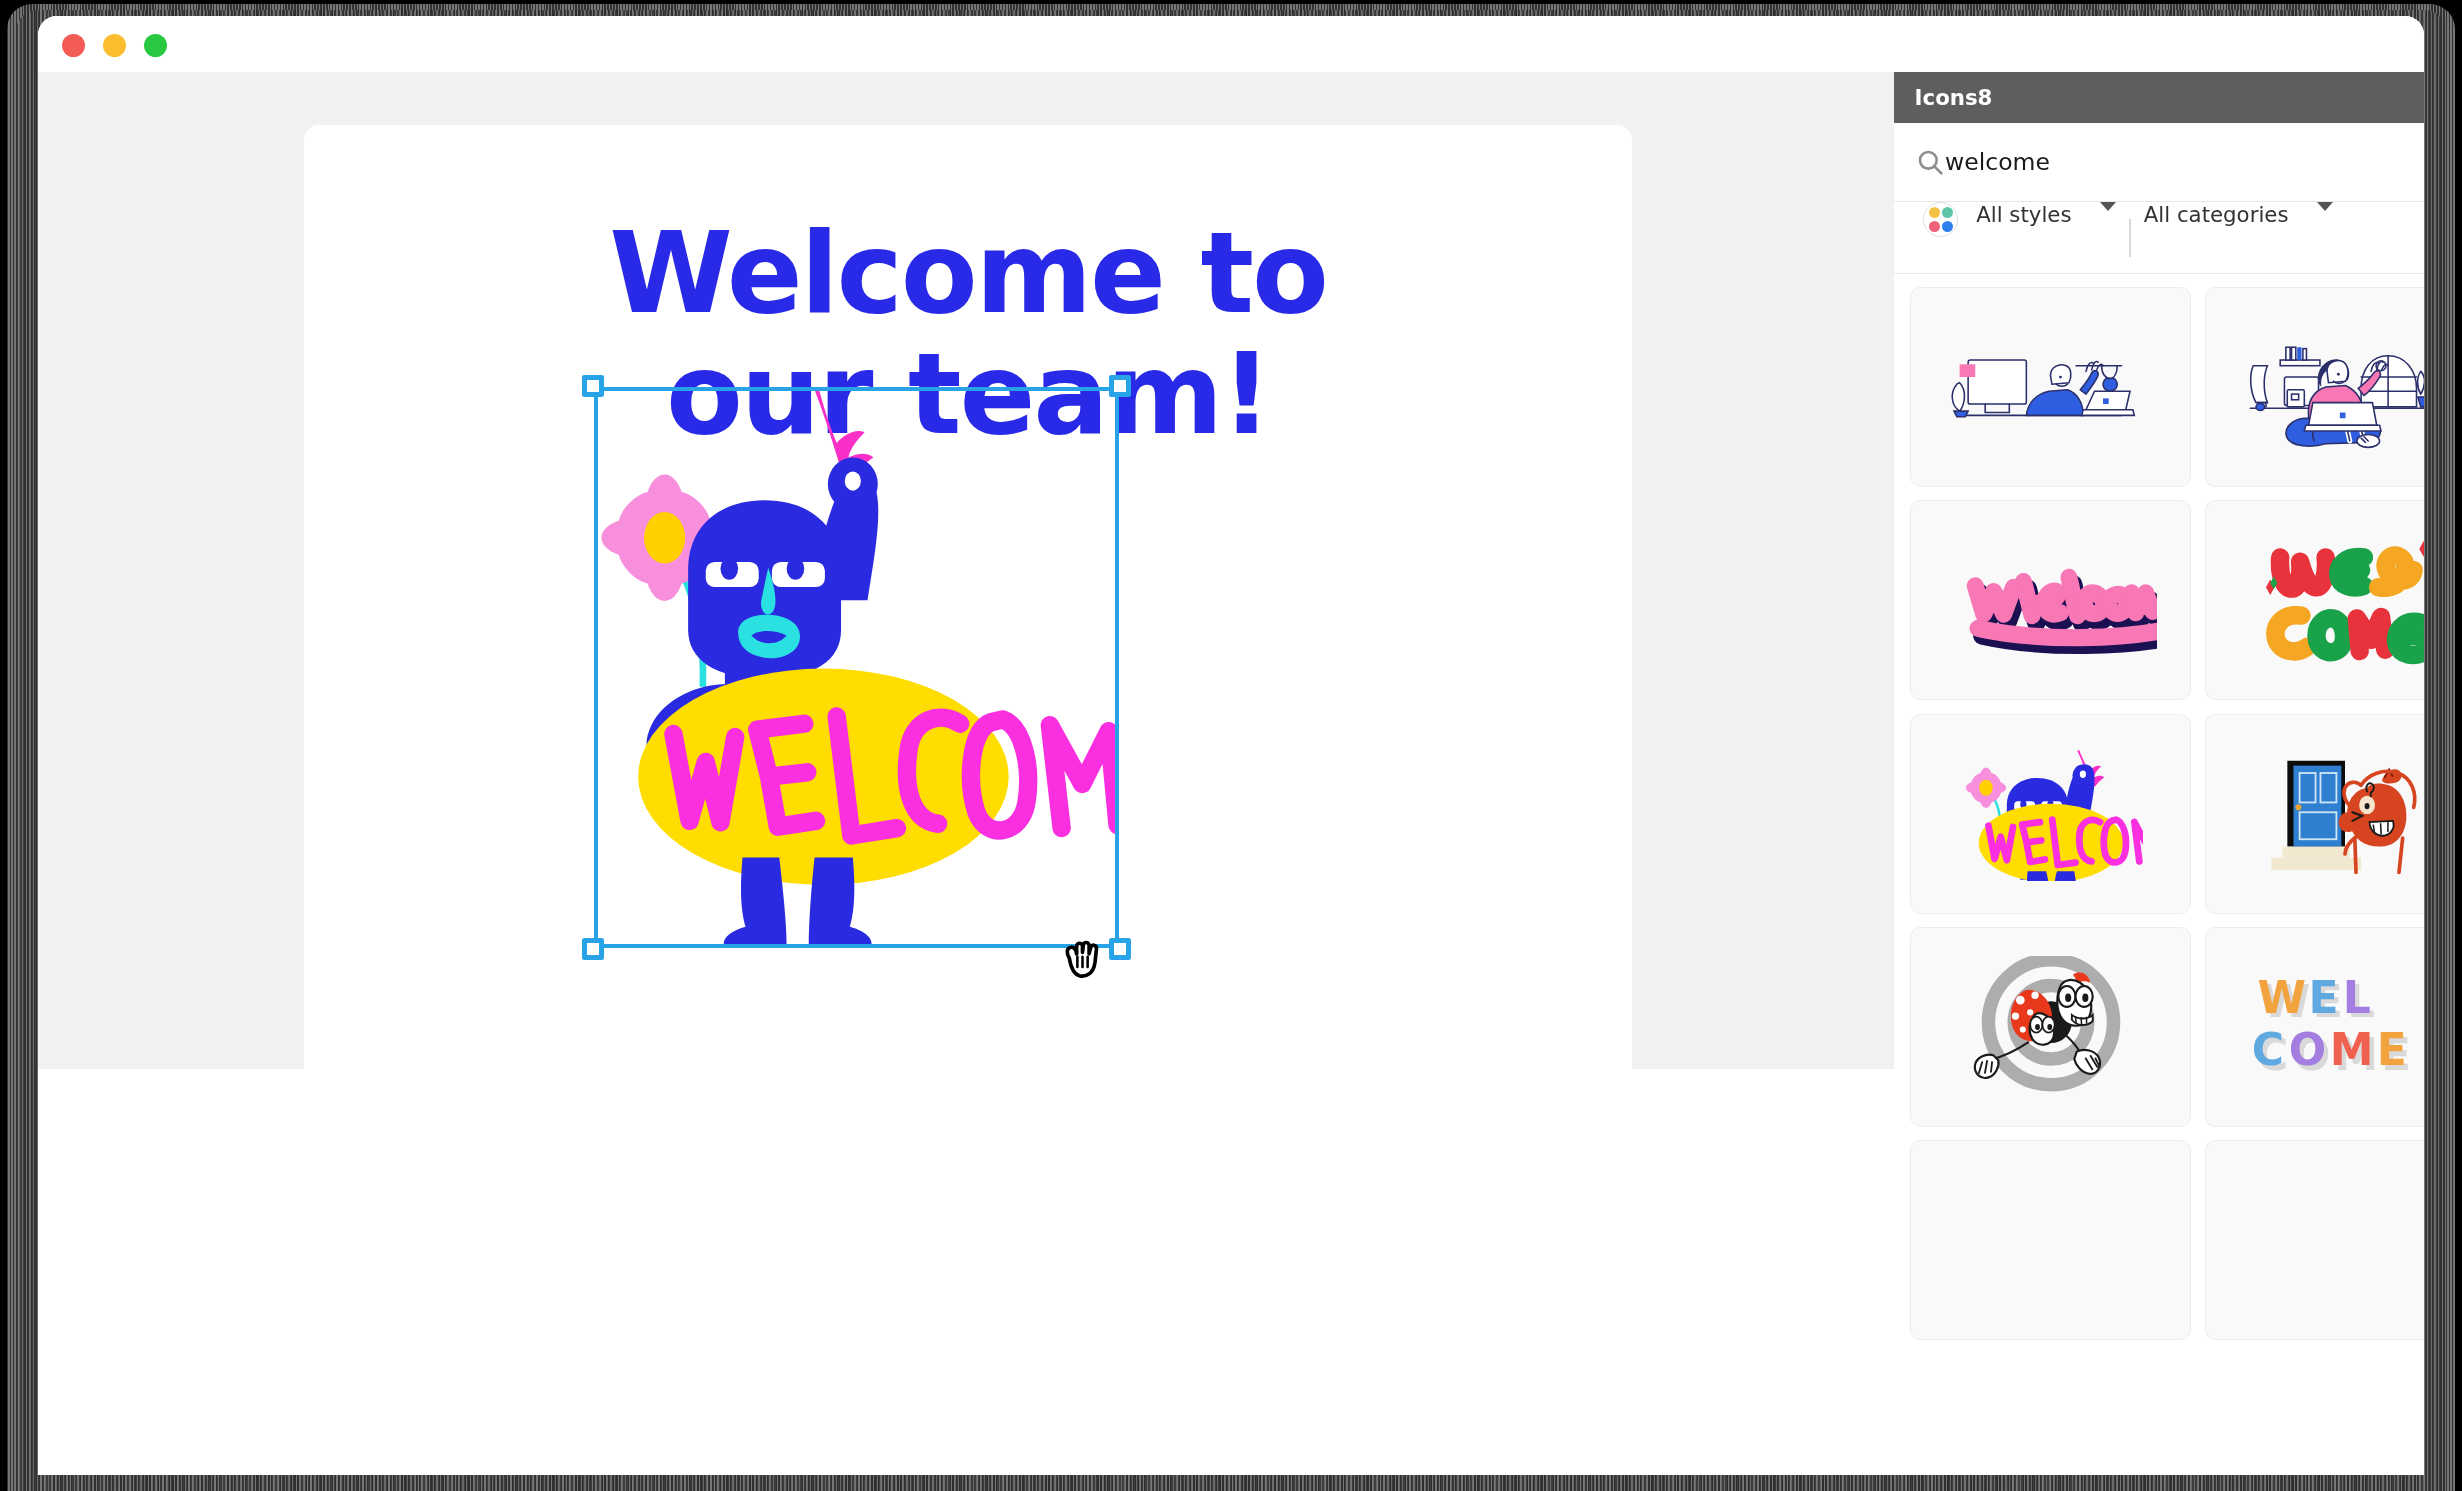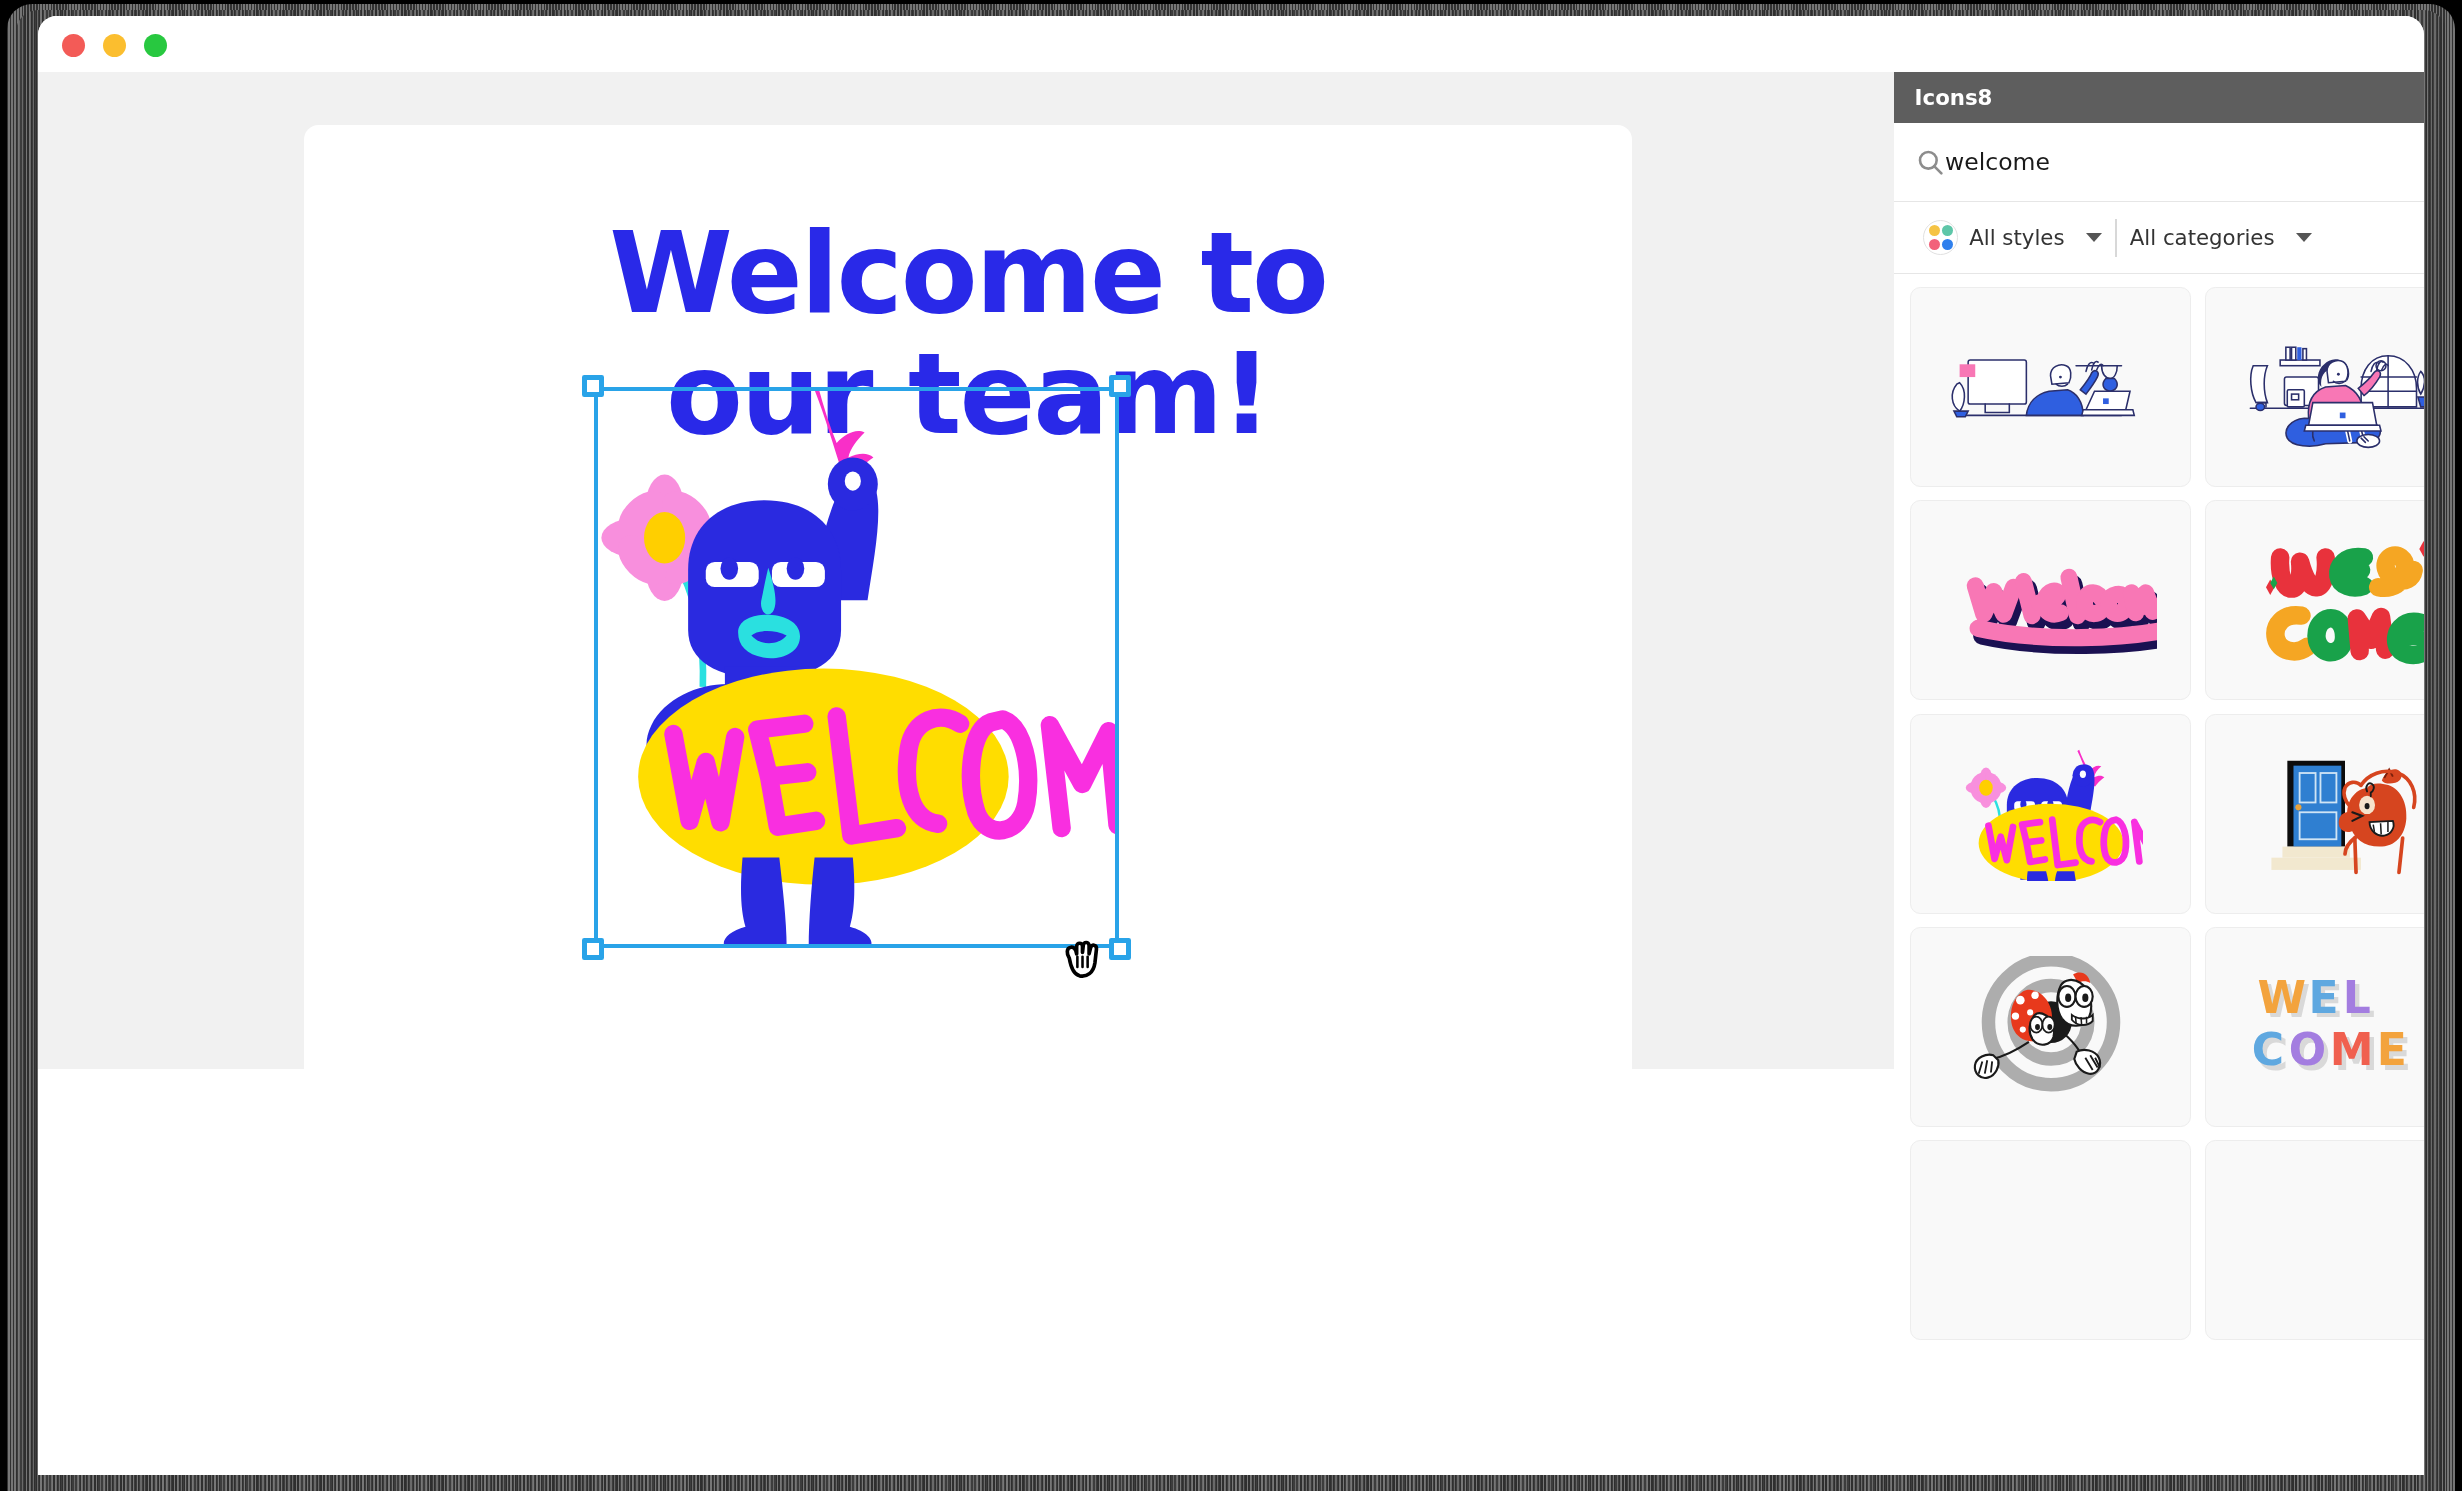--- a/index.html
+++ b/index.html
@@ -164,21 +164,21 @@
     background: transparent;
   }
 
   #filters {
     height: 72px; min-height: 72px;
     display: flex; align-items: center;
     padding: 0 7.4px 0 16px;
     border-bottom: 1.5px solid #e6e6e6;
   }
   .filter {
-    display: flex; align-items: center; gap: 11px;
+    display: flex; gap: 18px;
     cursor: pointer; padding: 0 13.2px; height: 100%;
   }
   .filter-label { font-size: 21.3px; color: #333; font-family: "DejaVu Sans", sans-serif; }
   .caret { width: 0; height: 0; border-left: 8px solid transparent;
     border-right: 8px solid transparent; border-top: 9.6px solid #555; margin-left: 10.3px; }
   .filter-sep { width: 1.5px; height: 38px; background: #d8d8d8; }
   .dots-circle {
     width: 35px; height: 35px; border-radius: 50%;
     border: 1.5px solid #e0e0e0; background: #fff;
     display: grid; grid-template-columns: 1fr 1fr; gap: 2.2px;

